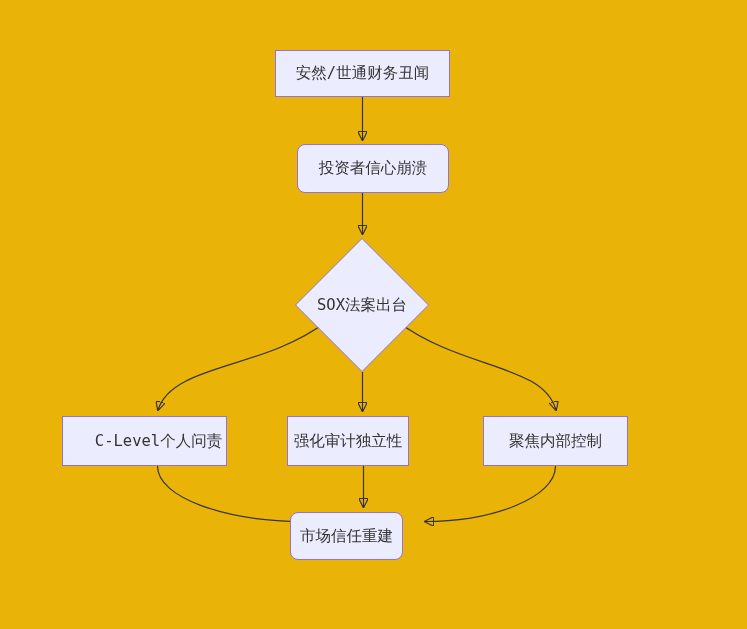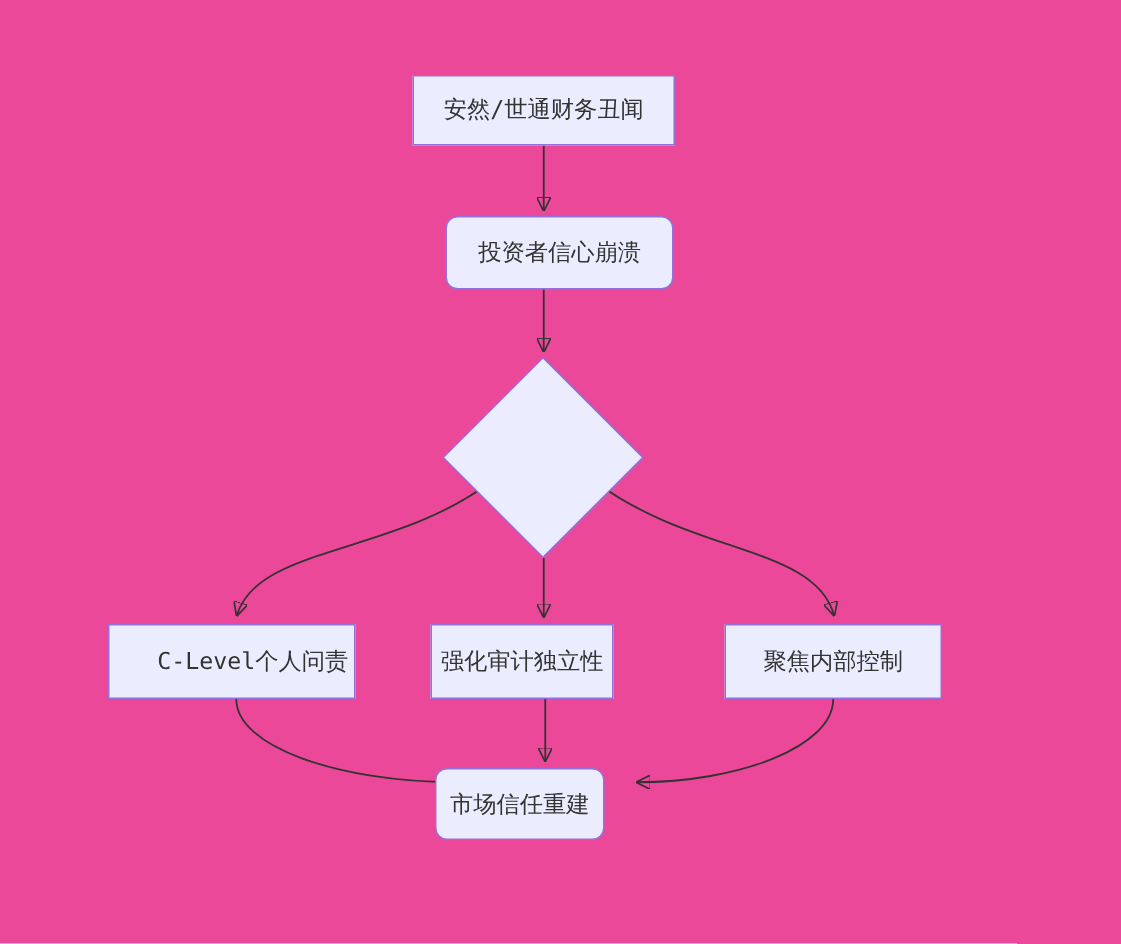--- a/index.html
+++ b/index.html
@@ -4,21 +4,21 @@
 <style>
   html, body {
     margin: 0;
     padding: 0;
     background: #ffffff;
   }
   .canvas {
     position: relative;
     width: 747px;
     height: 629px;
-    background: #ec4899;
+    background: #eab308;
     overflow: hidden;
     font-family: "DejaVu Sans Mono", "DejaVu Sans", "Liberation Sans", sans-serif;
   }
   .edges {
     position: absolute;
     left: 0;
     top: 0;
     width: 747px;
     height: 629px;
   }
@@ -87,23 +87,24 @@
   </div>
 
   <div class="node rounded" style="left:297px; top:144px; width:152px; height:49px;">
     <span>投资者信心崩溃</span>
   </div>
 
   <div class="node-diamond" style="left:295px; top:238px; width:134px; height:134px;">
     <svg width="134" height="134" viewBox="0 0 134 134">
       <polygon points="67,0.5 133.5,67 67,133.5 0.5,67" fill="#ECECFF" stroke="#9370DB" stroke-width="1"></polygon>
     </svg>
+    <span class="dlabel">SOX法案出台</span>
   </div>
 
-  <div class="node" style="left:72px; top:416px; width:165px; height:50px;padding-left:28px;">
+  <div class="node" style="left:62px; top:416px; width:165px; height:50px;padding-left:28px;">
     <span>C-Level个人问责</span>
   </div>
 
   <div class="node" style="left:287px; top:416px; width:122px; height:50px;">
     <span>强化审计独立性</span>
   </div>
 
   <div class="node" style="left:483px; top:416px; width:145px; height:50px;">
     <span>聚焦内部控制</span>
   </div>

